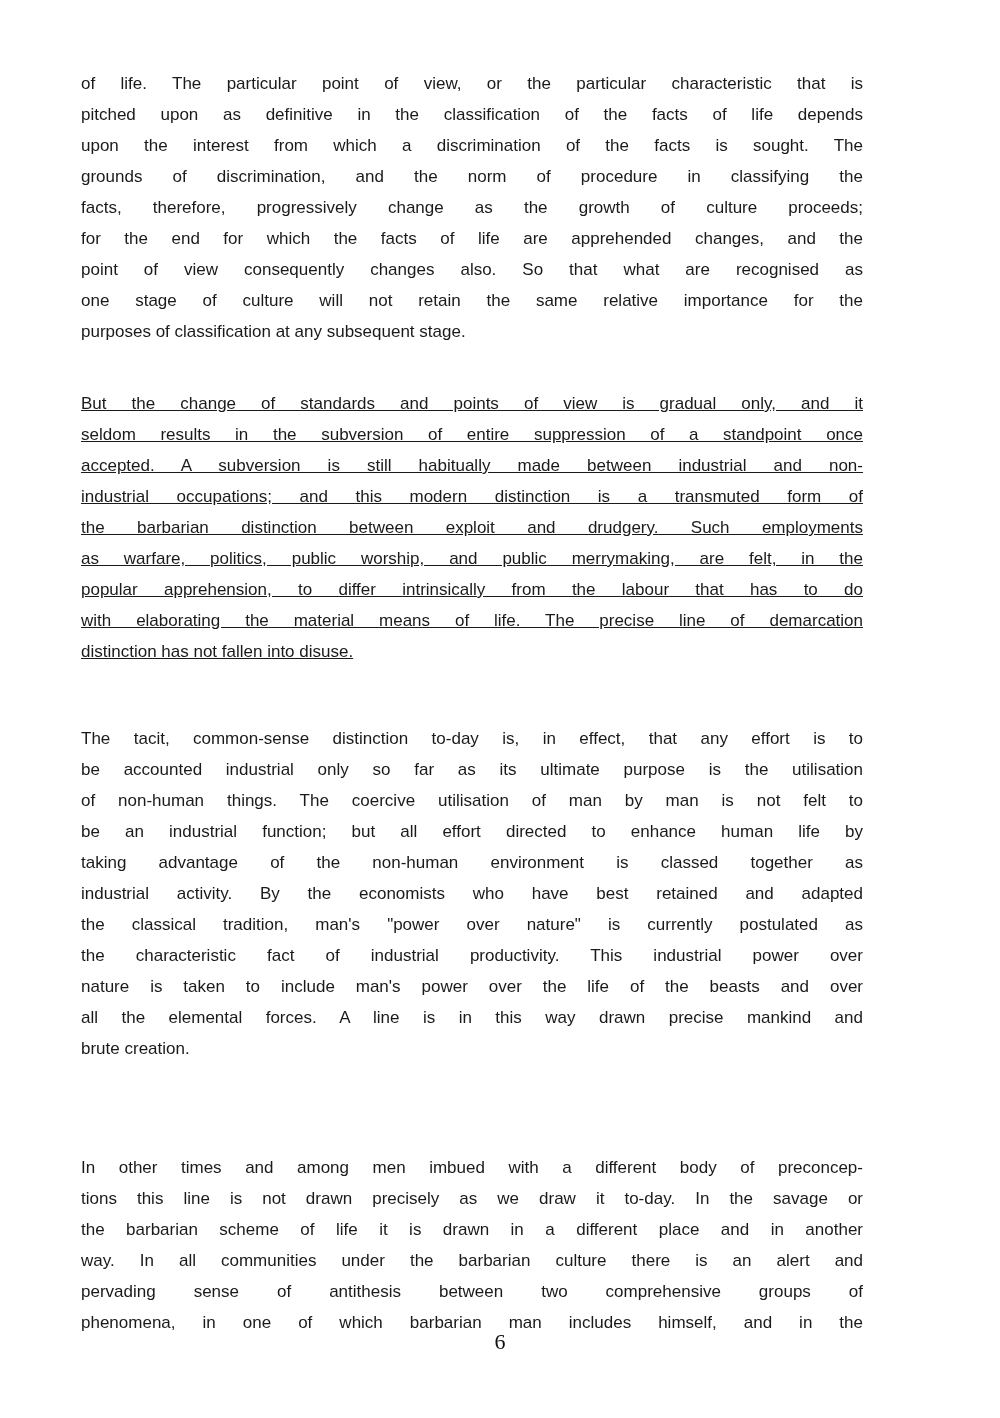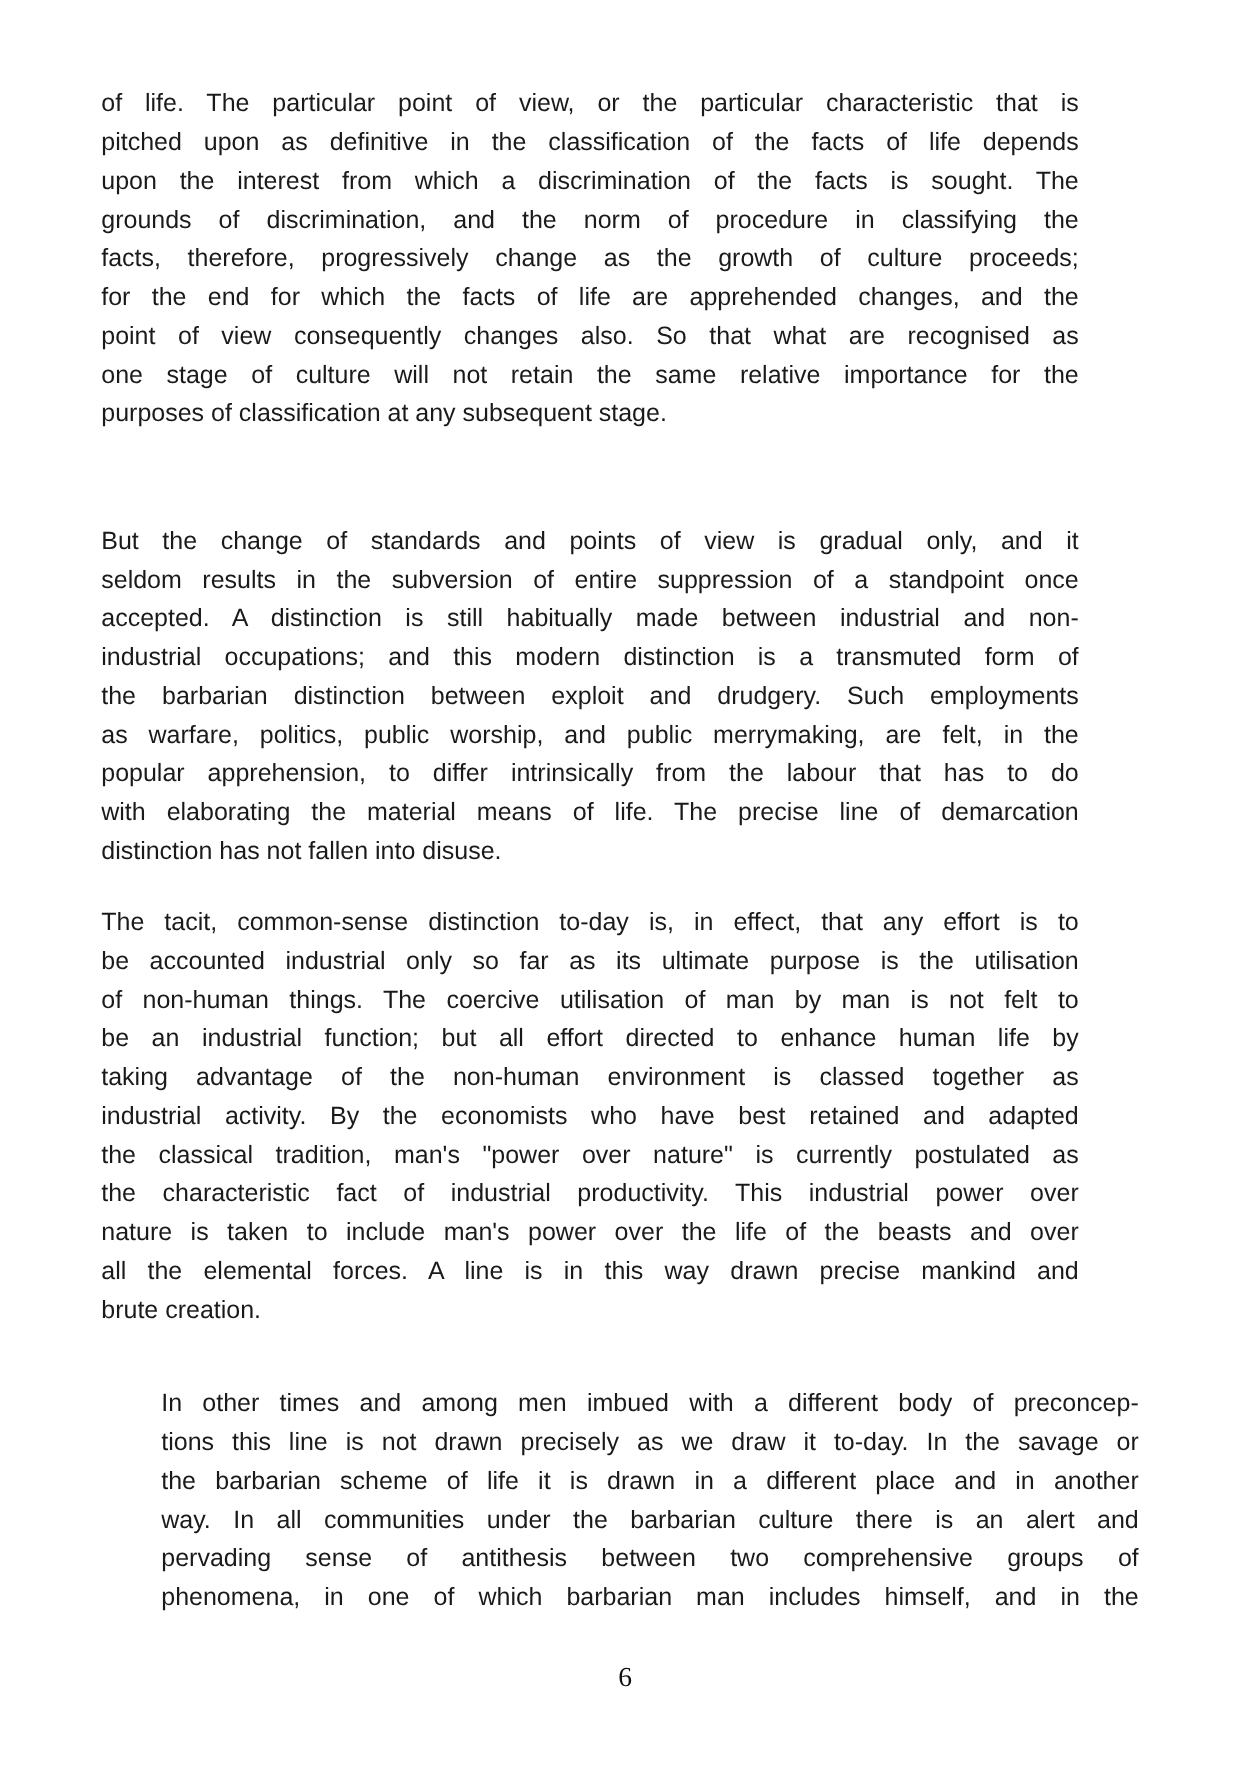--- a/index.html
+++ b/index.html
@@ -3,21 +3,21 @@
   <meta charset="utf-8">
   <style>
     html, body { margin: 0; padding: 0; background: #ffffff; }
     body { width: 1000px; height: 1418px; position: relative; overflow: hidden; }
     .page { position: absolute; left: 0; top: 0; width: 1000px; height: 1418px; background: #fff; }
     .text-block {
       position: absolute;
       left: 81px;
       width: 782px;
       font-family: "Liberation Sans", "DejaVu Sans", sans-serif;
-      font-size: 20px;
+      font-size: 17px;
       color: #1a1a1a;
       line-height: 31px;
     }
     .line {
       display: block;
       height: 31px;
       white-space: nowrap;
       text-align: justify;
       text-align-last: justify;
       overflow: hidden;
@@ -43,24 +43,24 @@
     <span class="line">pitched upon as definitive in the classification of the facts of life depends</span>
     <span class="line">upon the interest from which a discrimination of the facts is sought. The</span>
     <span class="line">grounds of discrimination, and the norm of procedure in classifying the</span>
     <span class="line">facts, therefore, progressively change as the growth of culture proceeds;</span>
     <span class="line">for the end for which the facts of life are apprehended changes, and the</span>
     <span class="line">point of view consequently changes also. So that what are recognised as</span>
     <span class="line">one stage of culture will not retain the same relative importance for the</span>
     <span class="line last">purposes of classification at any subsequent stage.</span>
   </div>
 
-  <div class="text-block" style="top:418px;">
+  <div class="text-block" style="top:388px;text-decoration:underline;">
     <span class="line">But the change of standards and points of view is gradual only, and it</span>
     <span class="line">seldom results in the subversion of entire suppression of a standpoint once</span>
-    <span class="line">accepted. A distinction is still habitually made between industrial and non-</span>
+    <span class="line">accepted. A subversion is still habitually made between industrial and non-</span>
     <span class="line">industrial occupations; and this modern distinction is a transmuted form of</span>
     <span class="line">the barbarian distinction between exploit and drudgery. Such employments</span>
     <span class="line">as warfare, politics, public worship, and public merrymaking, are felt, in the</span>
     <span class="line">popular apprehension, to differ intrinsically from the labour that has to do</span>
     <span class="line">with elaborating the material means of life. The precise line of demarcation</span>
     <span class="line last">distinction has not fallen into disuse.</span>
   </div>
 
   <div class="text-block" style="top:723px;">
     <span class="line">The tacit, common-sense distinction to-day is, in effect, that any effort is to</span>
@@ -69,21 +69,21 @@
     <span class="line">be an industrial function; but all effort directed to enhance human life by</span>
     <span class="line">taking advantage of the non-human environment is classed together as</span>
     <span class="line">industrial activity. By the economists who have best retained and adapted</span>
     <span class="line">the classical tradition, man's "power over nature" is currently postulated as</span>
     <span class="line">the characteristic fact of industrial productivity. This industrial power over</span>
     <span class="line">nature is taken to include man's power over the life of the beasts and over</span>
     <span class="line">all the elemental forces. A line is in this way drawn precise mankind and</span>
     <span class="line last">brute creation.</span>
   </div>
 
-  <div class="text-block" style="top:1108px;margin-left:48px;">
+  <div class="text-block" style="top:1152px;">
     <span class="line">In other times and among men imbued with a different body of preconcep-</span>
     <span class="line">tions this line is not drawn precisely as we draw it to-day. In the savage or</span>
     <span class="line">the barbarian scheme of life it is drawn in a different place and in another</span>
     <span class="line">way. In all communities under the barbarian culture there is an alert and</span>
     <span class="line">pervading sense of antithesis between two comprehensive groups of</span>
     <span class="line">phenomena, in one of which barbarian man includes himself, and in the</span>
   </div>
 
   <div class="page-number">6</div>
 

